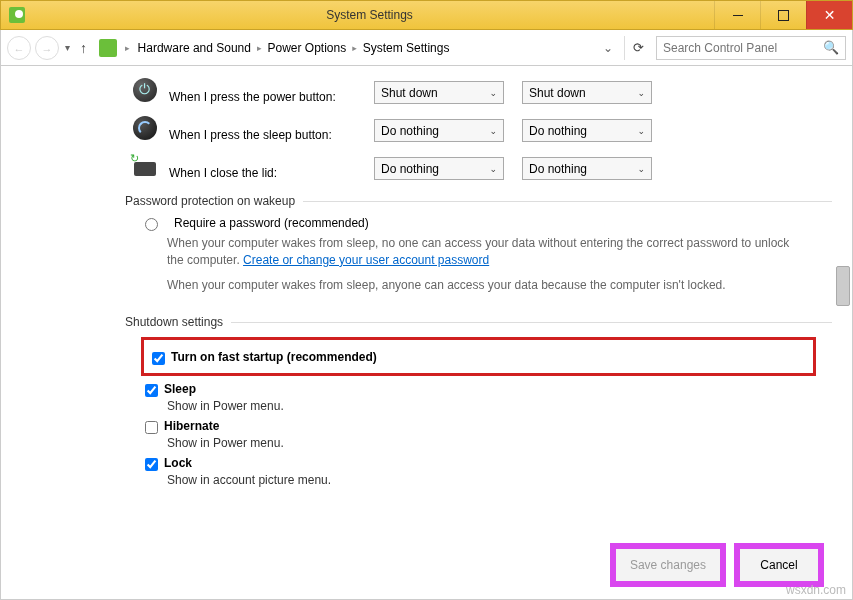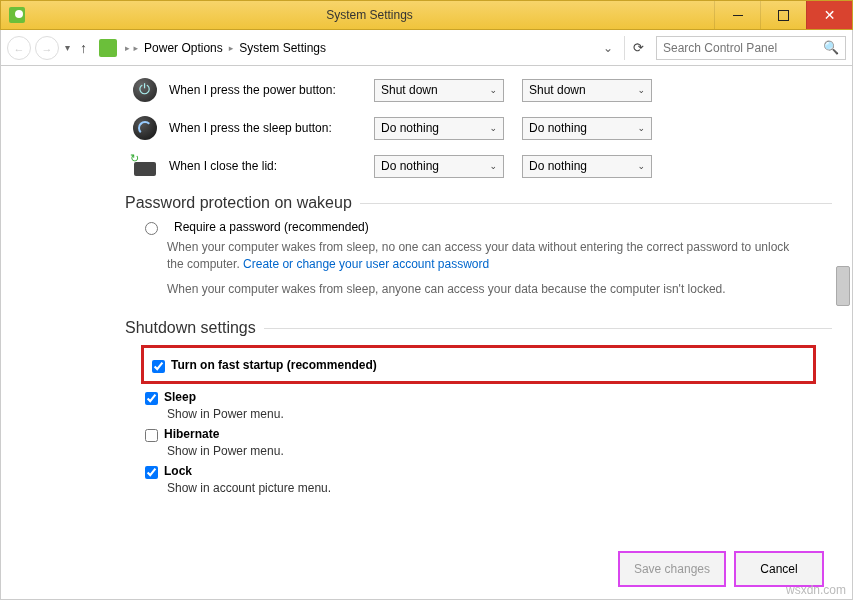--- a/index.html
+++ b/index.html
@@ -29,54 +29,54 @@
 .crumb-end-chev { width: 16px; text-align: center; color: #666; margin-left: auto; }
 .refresh { color: #444; font-size: 13px; padding: 0 8px; border-left: 1px solid #ddd; margin-left: 4px; height: 24px; display: flex; align-items: center; }
 .searchbox { width: 190px; height: 24px; border: 1px solid #ccc; padding: 0 22px 0 6px; font-size: 12px; color: #888; position: relative; }
 .searchwrap { position: relative; border-radius: 10px; }
 .search-icon { position: absolute; right: 6px; top: 4px; color: #888; font-size: 13px; }
 
 
 .content { position: relative; padding: 0 20px 60px 130px; height: calc(100% - 66px); overflow: auto; border: 1px solid #ccc; border-top: none; }
 .scroll-thumb { position: absolute; right: 2px; top: 200px; width: 14px; height: 40px; background: #ccc; border: 1px solid #aaa; border-radius: 2px; }
 
-.button-row { display: flex; align-items: center; gap: 10px; margin-bottom: 10px; }
+.button-row { display: flex; align-items: flex-end; gap: 10px; margin-bottom: 10px; }
 .button-row .icon { width: 28px; height: 28px; display: flex; align-items: center; justify-content: center; }
 .button-row .label { width: 195px; font-size: 12px; }
 .dropdown { width: 130px; height: 23px; border: 1px solid #aaa; background: #f7f7f7; display: flex; align-items: center; justify-content: space-between; padding: 0 6px; font-size: 12px; margin-right: 8px; }
 .dropdown .dd-chev { font-size: 9px; color: #444; }
 
 
 .pwr-icon { width: 24px; height: 24px; border-radius: 50%; background: radial-gradient(circle at 35% 30%, #666, #222); position: relative; }
 .pwr-icon::after { content: "⏻"; color: #aee; font-size: 14px; position: absolute; top: 3px; left: 6px; }
 
 .slp-icon { width: 24px; height: 24px; border-radius: 50%; background: radial-gradient(circle at 35% 30%, #555, #111); position: relative; }
 .slp-icon::after { content: ""; position: absolute; width: 10px; height: 10px; border: 2px solid #9cf; border-radius: 50%; top: 5px; left: 5px; border-right-color: transparent; border-bottom-color: transparent; }
 
 .lid-icon { width: 28px; height: 20px; position: relative; }
 .lid-icon::before { content: ""; position: absolute; width: 22px; height: 14px; background: #444; border-radius: 2px; bottom: 0; left: 3px; }
 .lid-icon::after { content: "↻"; color: #3a3; font-size: 11px; position: absolute; top: -4px; left: -1px; }
 
-.section-header { font-size: 16px; color: #333; margin: 14px 0 8px 0; position: relative; }
+.section-header { font-size: 12px; color: #333; margin: 14px 0 8px 0; position: relative; }
 .section-header::after { content: ""; position: absolute; left: 0; right: 0; top: 50%; border-top: 1px solid #ddd; z-index: 0; }
 .section-header span { background: #fff; padding-right: 8px; position: relative; z-index: 1; }
 
 .radio-opt { display: flex; align-items: flex-start; gap: 16px; margin: 6px 0 4px 14px; }
 .radio-opt input { margin-top: 2px; }
 .opt-desc { color: #666; margin: 0 0 8px 36px; line-height: 1.4; max-width: 630px; }
-.link { color: #0066cc; cursor: pointer; }
+.link { color: #0066cc; text-decoration: underline; cursor: pointer; }
 
 .highlight-box { border: 3px solid #d02020; padding: 6px 8px; margin: 6px 16px 6px 10px; }
 .check-opt { display: flex; align-items: flex-start; gap: 6px; margin: 4px 0 2px 14px; }
 .check-opt input { margin-top: 2px; }
 .check-opt b { font-weight: 600; }
 .check-desc { margin: 0 0 6px 36px; color: #333; }
 
 .footer-btns { position: absolute; right: 28px; bottom: 12px; display: flex; gap: 8px; }
-.btn { min-width: 90px; height: 34px; border: 2px solid #d946ef; background: #f3f3f3; font-size: 12px; display: flex; align-items: center; justify-content: center; padding: 16px 14px; }
+.btn { min-width: 90px; height: 34px; border: 6px solid #d946ef; background: #f3f3f3; font-size: 12px; display: flex; align-items: center; justify-content: center; padding: 16px 14px; }
 .btn.disabled { color: #9a9a9a; }
 
 .watermark { position: absolute; right: 6px; bottom: 2px; font-size: 12px; color: #bbb; }
 </style>
 </head>
 <body>
 
 <div class="titlebar">
   <div class="titlebar-icon"></div>
   <div class="titlebar-title">System Settings</div>
@@ -88,20 +88,21 @@
 </div>
 
 <div class="navbar">
   <div class="navbtn disabled">←</div>
   <div class="navbtn disabled">→</div>
   <div class="chev">▾</div>
   <div class="up-arrow">↑</div>
   <div class="crumb-icon"></div>
   <span class="crumb-sep">▸</span>
   <div class="breadcrumbs">
+    <span class="crumb">Hardware and Sound</span>
     <span class="crumb-sep">▸</span>
     <span class="crumb">Power Options</span>
     <span class="crumb-sep">▸</span>
     <span class="crumb">System Settings</span>
     <span class="crumb-end-chev">⌄</span>
   </div>
   <div class="refresh">⟳</div>
   <div class="searchwrap">
     <input class="searchbox" placeholder="Search Control Panel" style="">
     <span class="search-icon">🔍</span>

